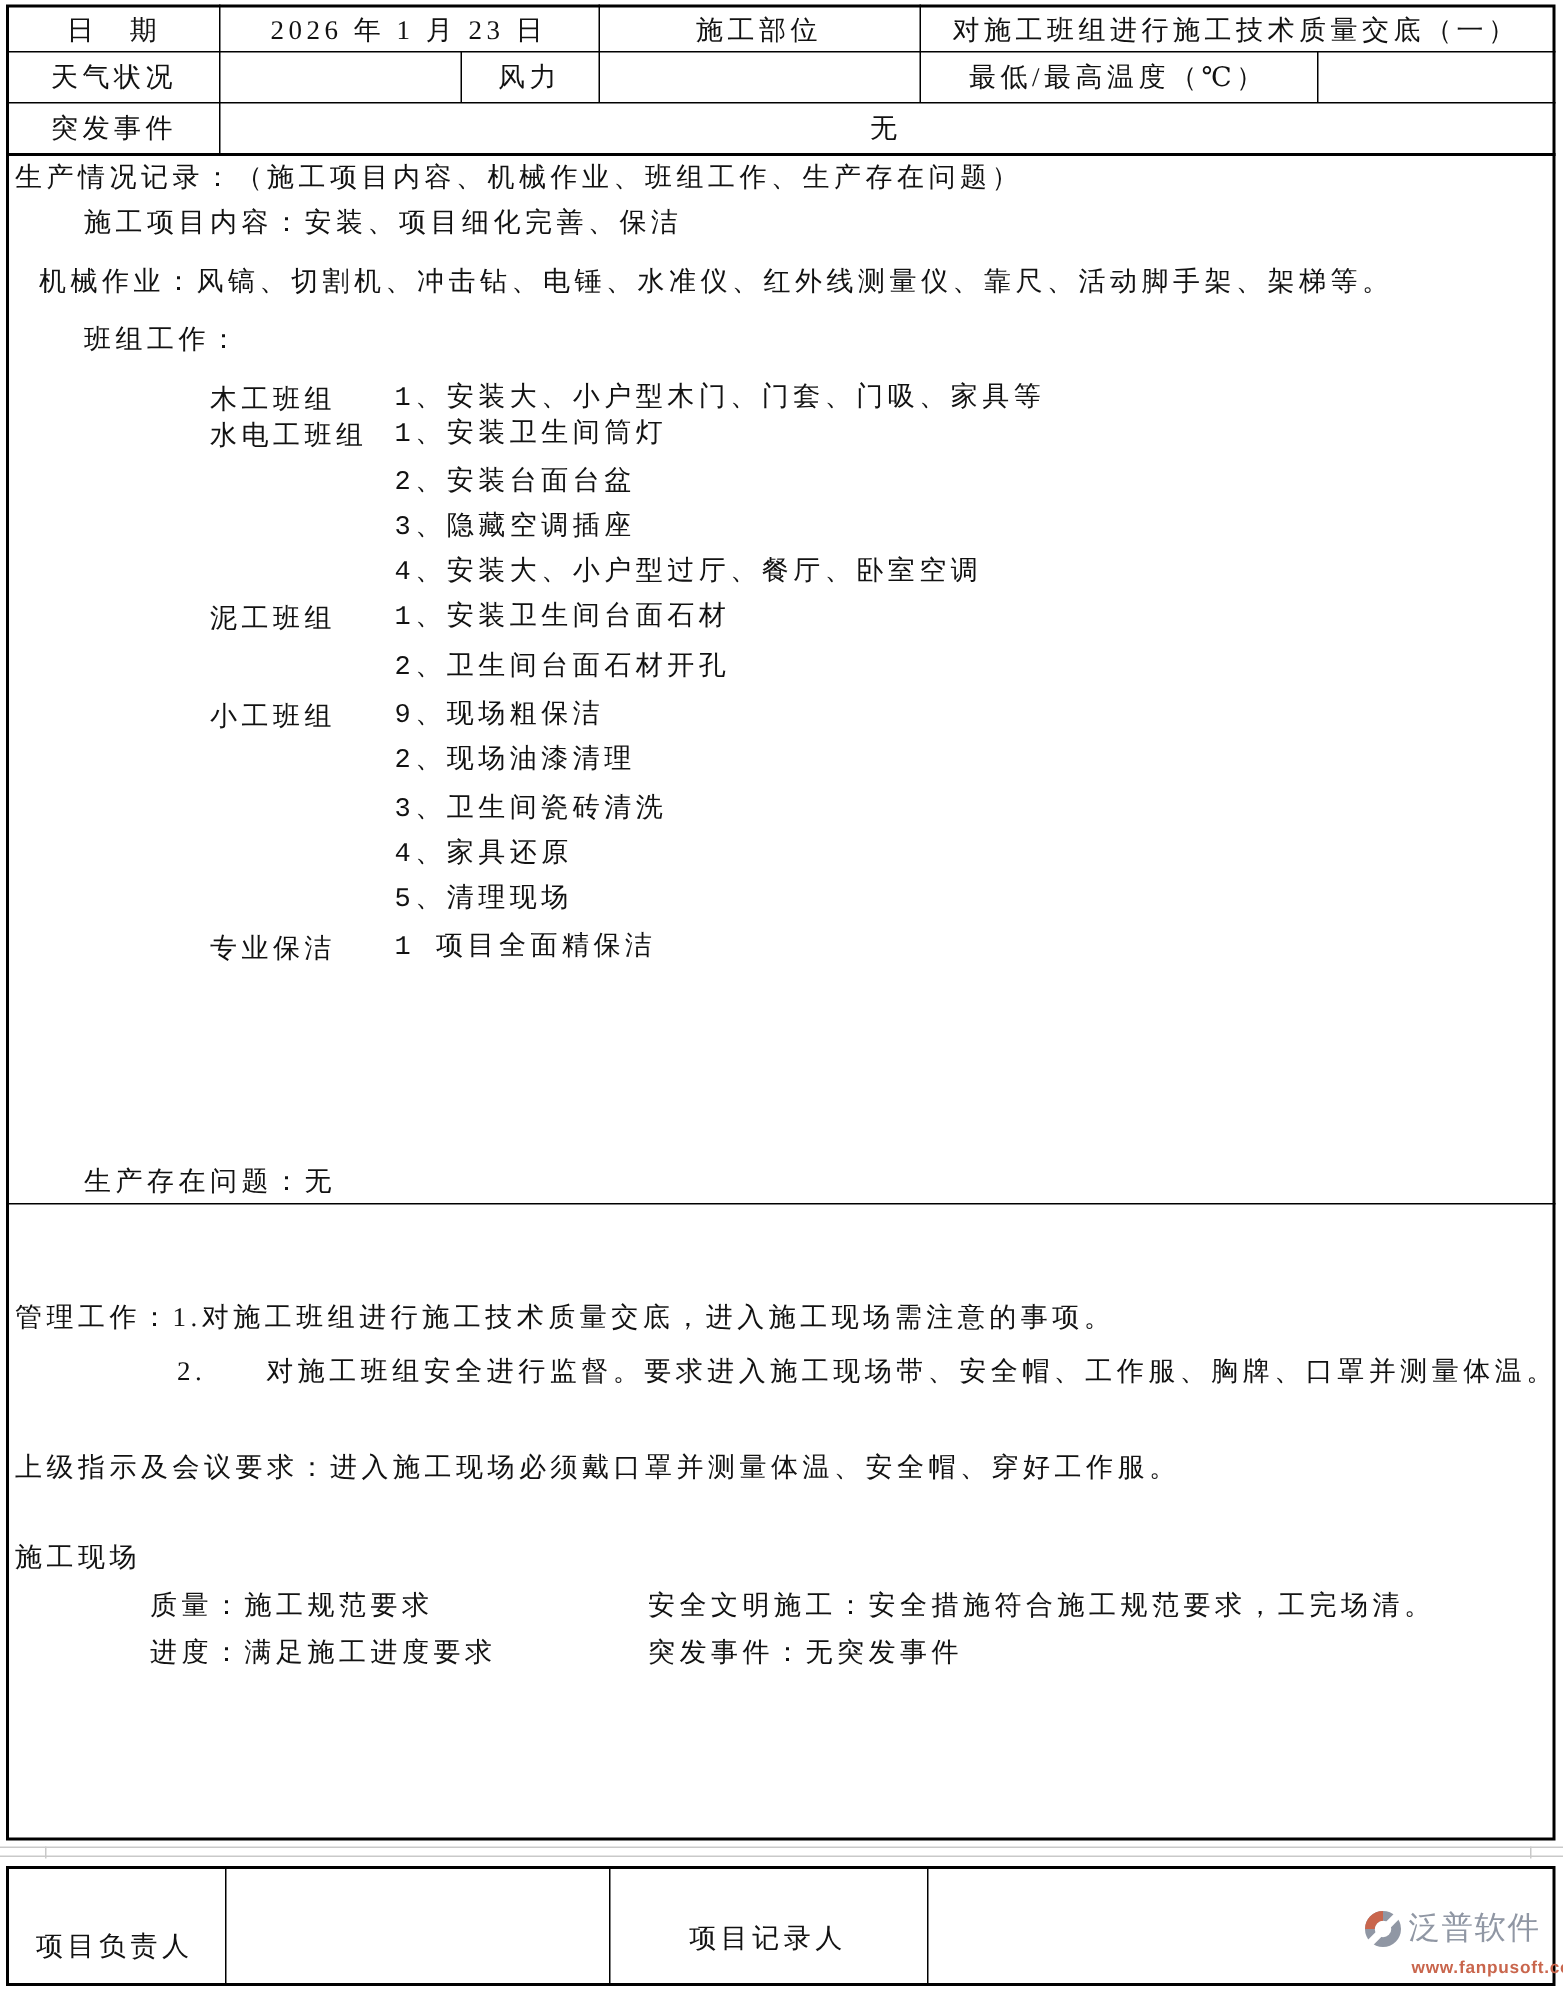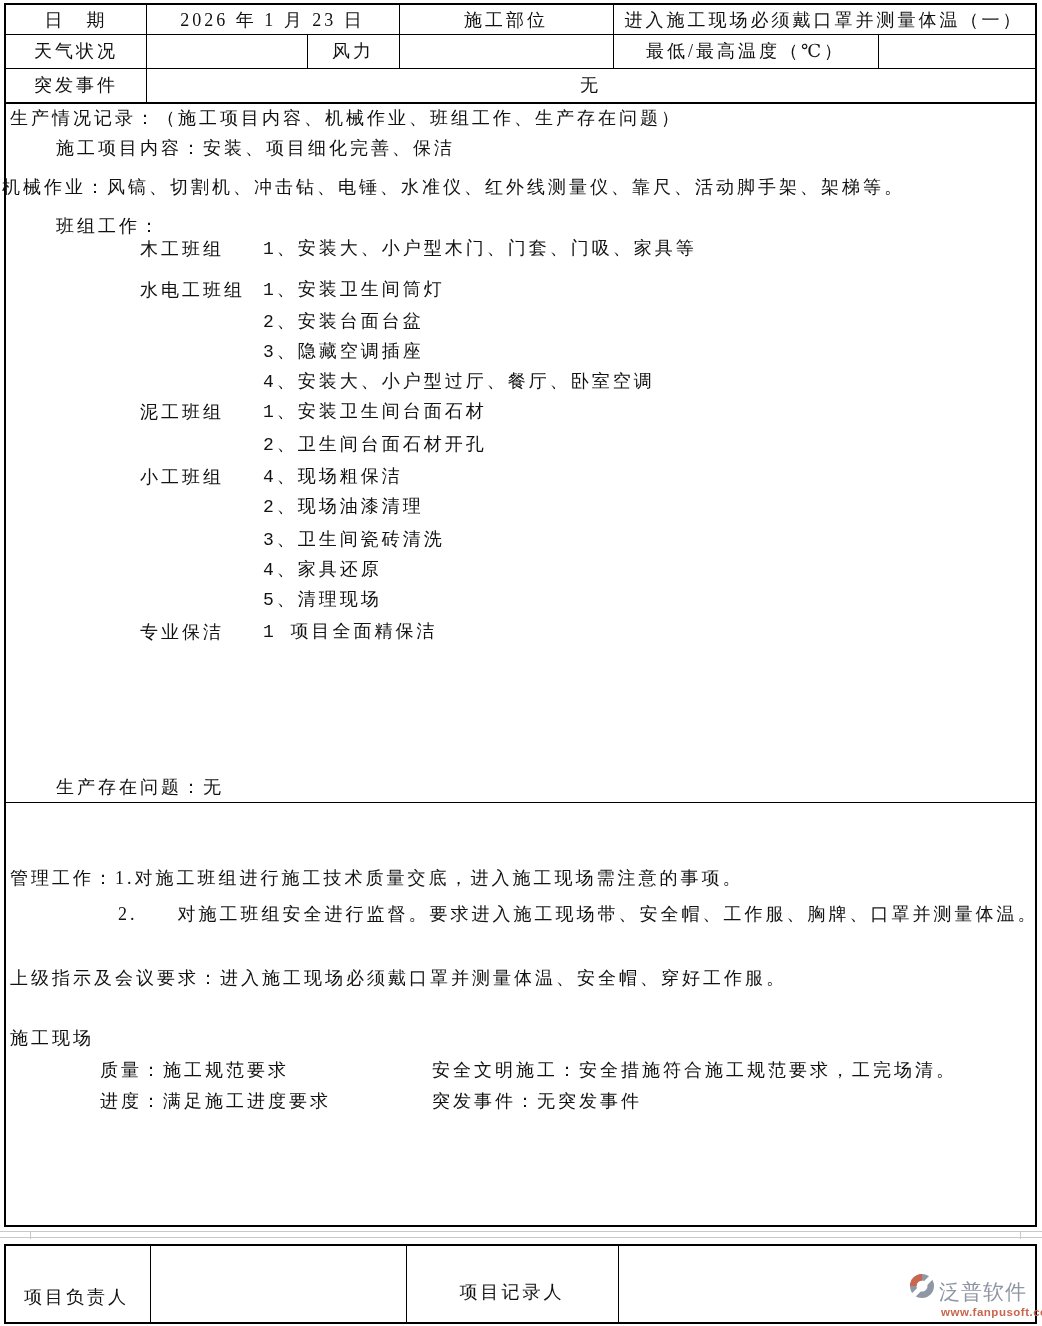--- a/index.html
+++ b/index.html
@@ -13,21 +13,21 @@
   .vl { position:absolute; background:#000; width:1px; }
   .frame { position:absolute; border:2px solid #000; background:transparent; }
   .hcell { position:absolute; display:flex; align-items:center; justify-content:center; white-space:nowrap; }
   .ln { position:absolute; white-space:nowrap; line-height:24px; height:24px; }
   .team { position:absolute; left:140px; }
   .task { position:absolute; left:263px;font-family:Liberation Mono, monospace; }
   .gray { background:#c9c9c9; }
   .num2 { display:inline-block; }
   .m2txt { display:inline-block; margin-left:40px; }
   .logo { position:absolute; left:908px; top:1272px; width:130px; height:48px; }
-  .logo-row { display:flex; align-items:flex-end; }
+  .logo-row { display:flex; align-items:flex-start; }
   .logo-name { font-size:21px; letter-spacing:1px; color:#9097a4; line-height:26px; margin-left:3px; }
   .logo-url { font-size:11.5px; letter-spacing:0.5px; color:#c9664d; font-weight:bold;
               font-family:"Liberation Sans","DejaVu Sans",sans-serif; margin-left:33px; margin-top:1px; }
 </style>
 </head>
 <body>
 
 <div class="page">
 
   <div class="frame" style="left:4px; top:3px; width:1033px; height:1224px;"></div>
@@ -39,38 +39,38 @@
   <div class="hl" style="left:4px; top:802px; width:1033px;"></div>
   <div class="vl" style="left:146px; top:3px; height:99px;"></div>
   <div class="vl" style="left:307px; top:34px; height:34px;"></div>
   <div class="vl" style="left:399px; top:3px; height:65px;"></div>
   <div class="vl" style="left:613px; top:3px; height:65px;"></div>
   <div class="vl" style="left:878px; top:34px; height:34px;"></div>
 
   <div class="hcell" style="left:6px; top:5px; width:140px; height:29px;">日　期</div>
   <div class="hcell" style="left:146px; top:5px; width:253px; height:29px;">2026 年 1 月 23 日</div>
   <div class="hcell" style="left:399px; top:5px; width:214px; height:29px;">施工部位</div>
-  <div class="hcell" style="left:613px; top:5px; width:422px; height:29px;">进入施工现场必须戴口罩并测量体温（一）</div>
+  <div class="hcell" style="left:613px; top:5px; width:422px; height:29px;">对施工班组进行施工技术质量交底（一）</div>
 
   <div class="hcell" style="left:6px; top:34px; width:140px; height:34px;">天气状况</div>
   <div class="hcell" style="left:146px; top:34px; width:161px; height:34px;"></div>
   <div class="hcell" style="left:307px; top:34px; width:92px; height:34px;">风力</div>
   <div class="hcell" style="left:399px; top:34px; width:214px; height:34px;"></div>
   <div class="hcell" style="left:613px; top:34px; width:265px; height:34px;">最低/最高温度（℃）</div>
   <div class="hcell" style="left:878px; top:34px; width:157px; height:34px;"></div>
 
   <div class="hcell" style="left:6px; top:68px; width:140px; height:34px;">突发事件</div>
   <div class="hcell" style="left:146px; top:68px; width:889px; height:34px;">无</div>
 
   <div class="ln" style="left:56px; top:136px;">施工项目内容：安装、项目细化完善、保洁</div>
   <div class="ln" style="left:10px; top:106px;">生产情况记录：（施工项目内容、机械作业、班组工作、生产存在问题）</div>
-  <div class="ln" style="left:2px; top:175px;">机械作业：风镐、切割机、冲击钻、电锤、水准仪、红外线测量仪、靠尺、活动脚手架、架梯等。</div>
+  <div class="ln" style="left:26px; top:175px;">机械作业：风镐、切割机、冲击钻、电锤、水准仪、红外线测量仪、靠尺、活动脚手架、架梯等。</div>
   <div class="ln" style="left:56px; top:214px;">班组工作：</div>
 
-  <div class="ln" style="top:237px; left:0; width:100%;padding-left:20px;">
+  <div class="ln" style="top:254px; left:0; width:100%;padding-left:20px;">
       <span class="team">木工班组</span>
       <span class="task">1、安装大、小户型木门、门套、门吸、家具等</span>
     </div>
   <div class="ln" style="top:278px; left:0; width:100%;">
       <span class="team">水电工班组</span>
       <span class="task">1、安装卫生间筒灯</span>
     </div>
   <div class="ln" style="top:310px; left:0; width:100%;">
       <span class="team"></span>
       <span class="task">2、安装台面台盆</span>
@@ -86,21 +86,21 @@
   <div class="ln" style="top:400px; left:0; width:100%;">
       <span class="team">泥工班组</span>
       <span class="task">1、安装卫生间台面石材</span>
     </div>
   <div class="ln" style="top:433px; left:0; width:100%;">
       <span class="team"></span>
       <span class="task">2、卫生间台面石材开孔</span>
     </div>
   <div class="ln" style="top:465px; left:0; width:100%;">
       <span class="team">小工班组</span>
-      <span class="task">4、现场粗保洁</span>
+      <span class="task">9、现场粗保洁</span>
     </div>
   <div class="ln" style="top:495px; left:0; width:100%;padding-left:20px;">
       <span class="team"></span>
       <span class="task">2、现场油漆清理</span>
     </div>
   <div class="ln" style="top:528px; left:0; width:100%;">
       <span class="team"></span>
       <span class="task">3、卫生间瓷砖清洗</span>
     </div>
   <div class="ln" style="top:558px; left:0; width:100%;">

